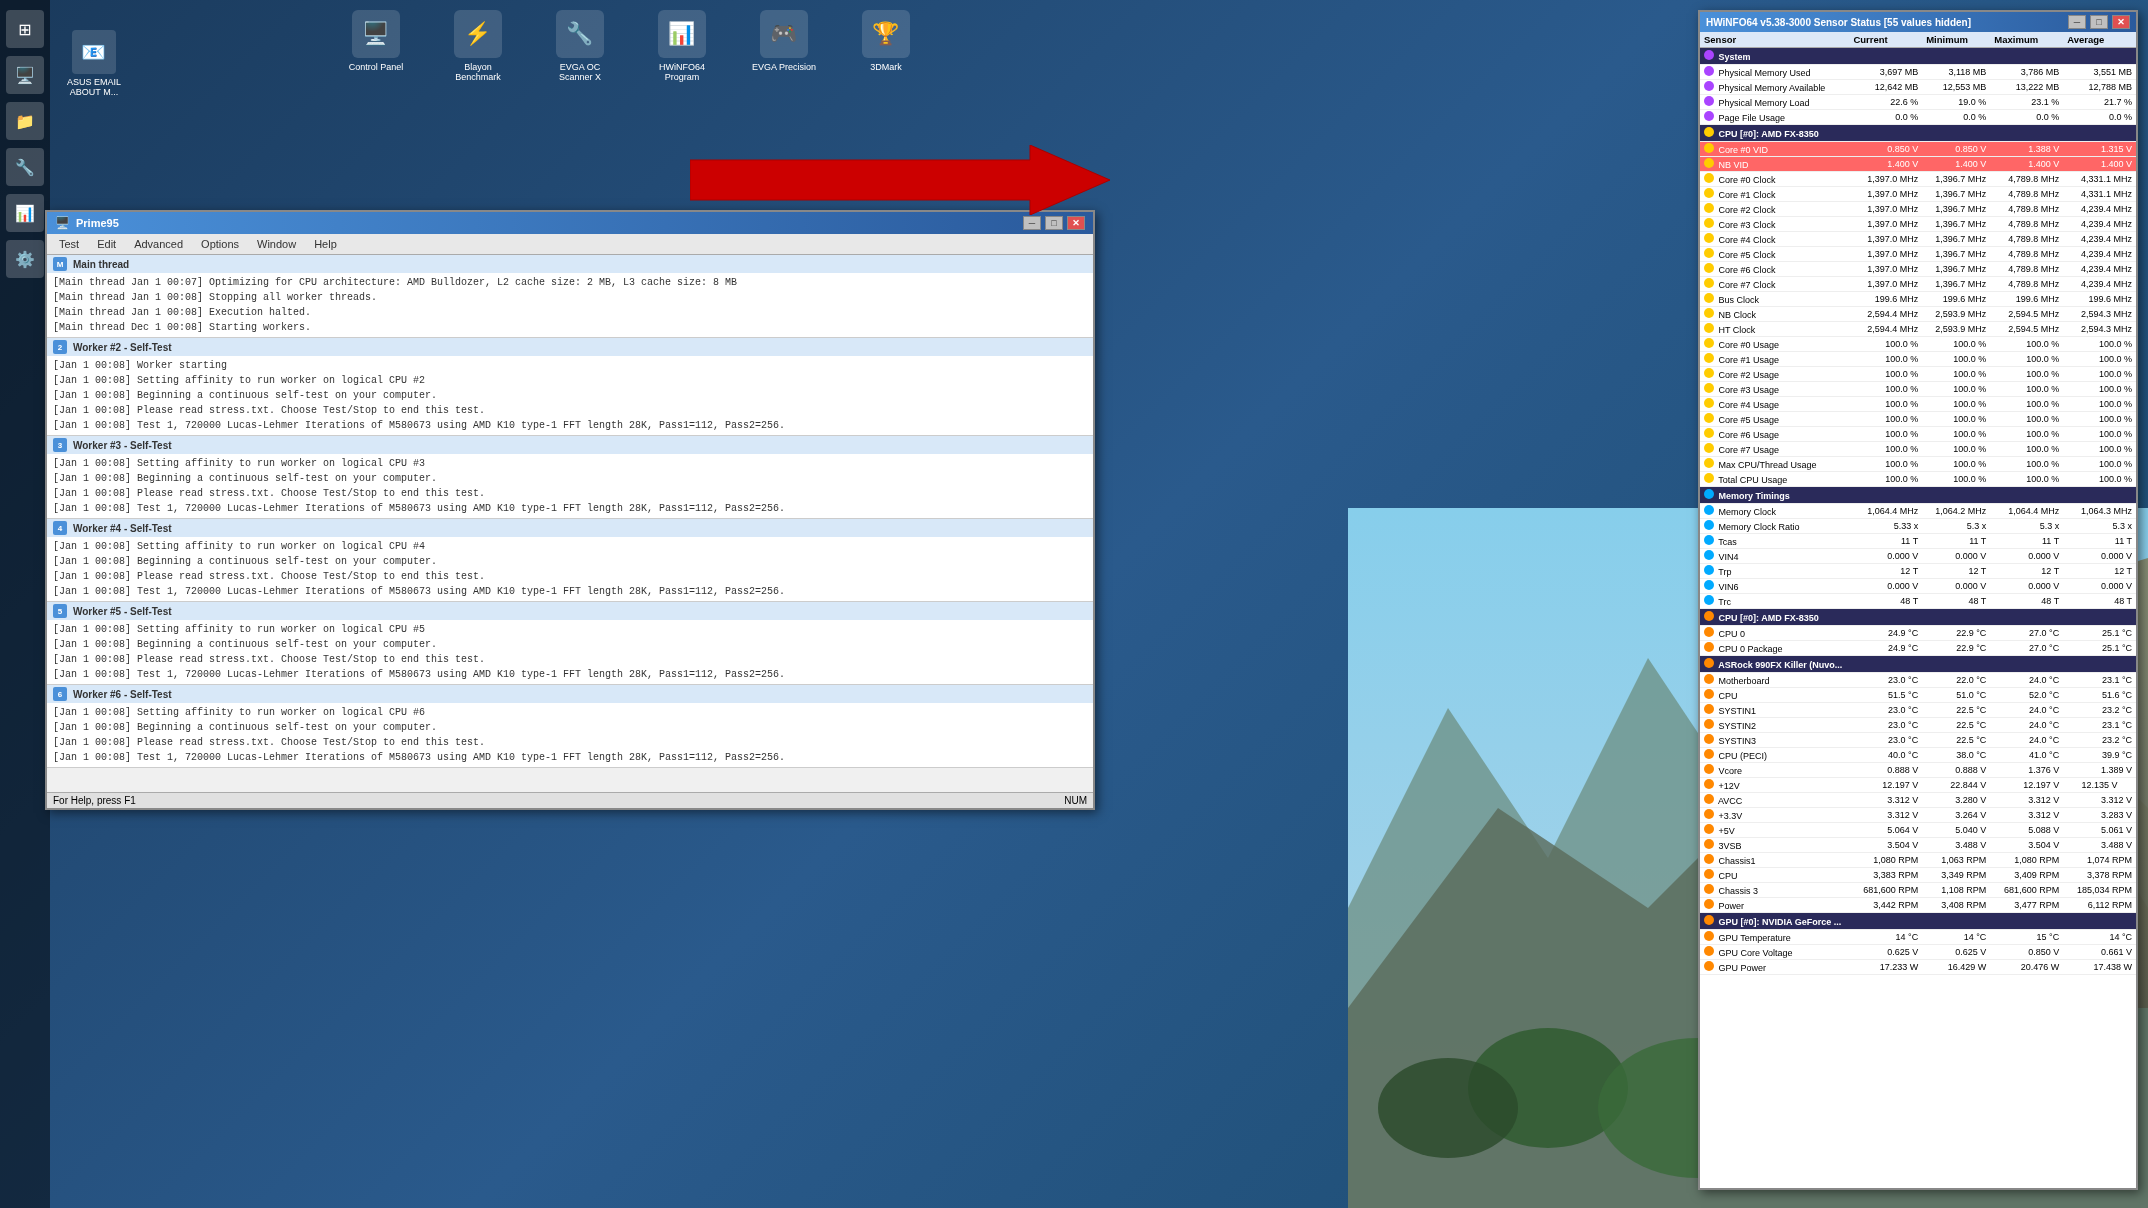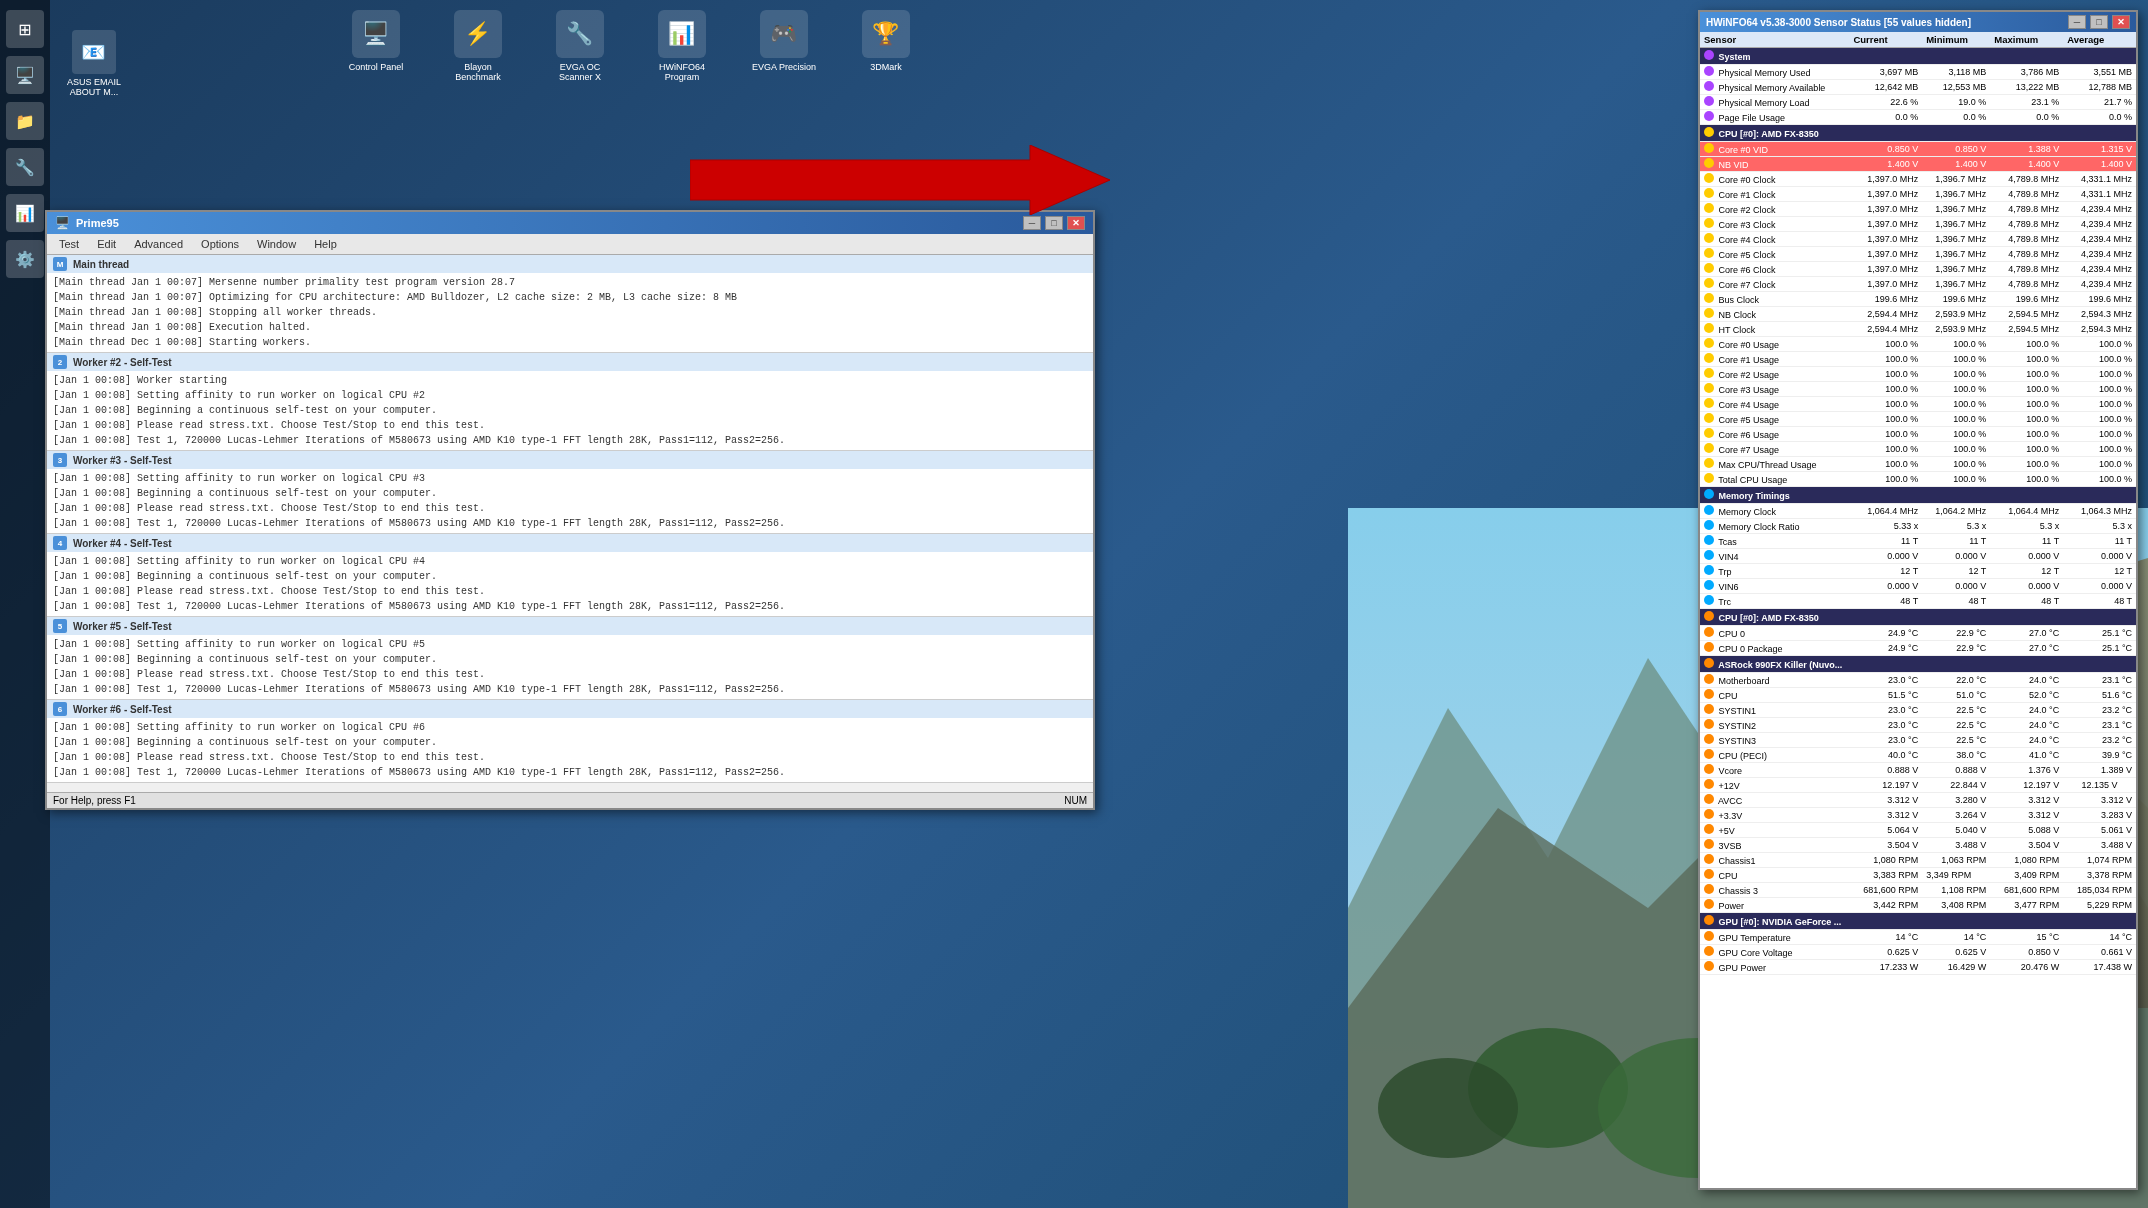--- a/index.html
+++ b/index.html
@@ -428,21 +428,20 @@
     <span class="menu-item">Help</span>
   </div>
   <div class="window-content">
 
     <div class="worker-section">
       <div class="worker-header">
         <div class="worker-icon">M</div>
         <span>Main thread</span>
       </div>
       <div class="worker-log">
-        <div>[Main thread Jan 1 00:07] Mersenne number primality test program version 28.7</div>
         <div>[Main thread Jan 1 00:07] Optimizing for CPU architecture: AMD Bulldozer, L2 cache size: 2 MB, L3 cache size: 8 MB</div>
         <div>[Main thread Jan 1 00:08] Stopping all worker threads.</div>
         <div>[Main thread Jan 1 00:08] Execution halted.</div>
         <div>[Main thread Dec 1 00:08] Starting workers.</div>
       </div>
     </div>
 
     <div id="workers-container">
         <div class="worker-section">
           <div class="worker-header">
@@ -888,37 +887,37 @@
           <tr>
             <td><span class="sensor-icon" style="background: rgb(255, 136, 0);"></span> Chassis1</td>
             <td style="text-align: right;">1,080 RPM</td>
             <td style="text-align: right;">1,063 RPM</td>
             <td style="text-align: right;">1,080 RPM</td>
             <td style="text-align: right;">1,074 RPM</td>
           </tr>
           <tr>
             <td><span class="sensor-icon" style="background: rgb(255, 136, 0);"></span> CPU</td>
             <td style="text-align: right;">3,383 RPM</td>
-            <td style="text-align: left;">3,349 RPM</td>
+            <td style="text-align: right;">3,349 RPM</td>
             <td style="text-align: right;">3,409 RPM</td>
             <td style="text-align: right;">3,378 RPM</td>
           </tr>
           <tr>
             <td><span class="sensor-icon" style="background: rgb(255, 136, 0);"></span> Chassis 3</td>
             <td style="text-align: right;">681,600 RPM</td>
             <td style="text-align: right;">1,108 RPM</td>
             <td style="text-align: right;">681,600 RPM</td>
             <td style="text-align: right;">185,034 RPM</td>
           </tr>
           <tr>
             <td><span class="sensor-icon" style="background: rgb(255, 136, 0);"></span> Power</td>
             <td style="text-align: right;">3,442 RPM</td>
             <td style="text-align: right;">3,408 RPM</td>
             <td style="text-align: right;">3,477 RPM</td>
-            <td style="text-align: right;">5,229 RPM</td>
+            <td style="text-align: right;">6,112 RPM</td>
           </tr>
           <tr class="section-header">
             <td colspan="5"><span class="sensor-icon" style="background: rgb(255, 136, 0);"></span> GPU [#0]: NVIDIA GeForce ...</td>
           </tr>
           <tr>
             <td><span class="sensor-icon" style="background: rgb(255, 136, 0);"></span> GPU Temperature</td>
             <td style="text-align: right;">14 °C</td>
             <td style="text-align: right;">14 °C</td>
             <td style="text-align: right;">15 °C</td>
             <td style="text-align: right;">14 °C</td>

